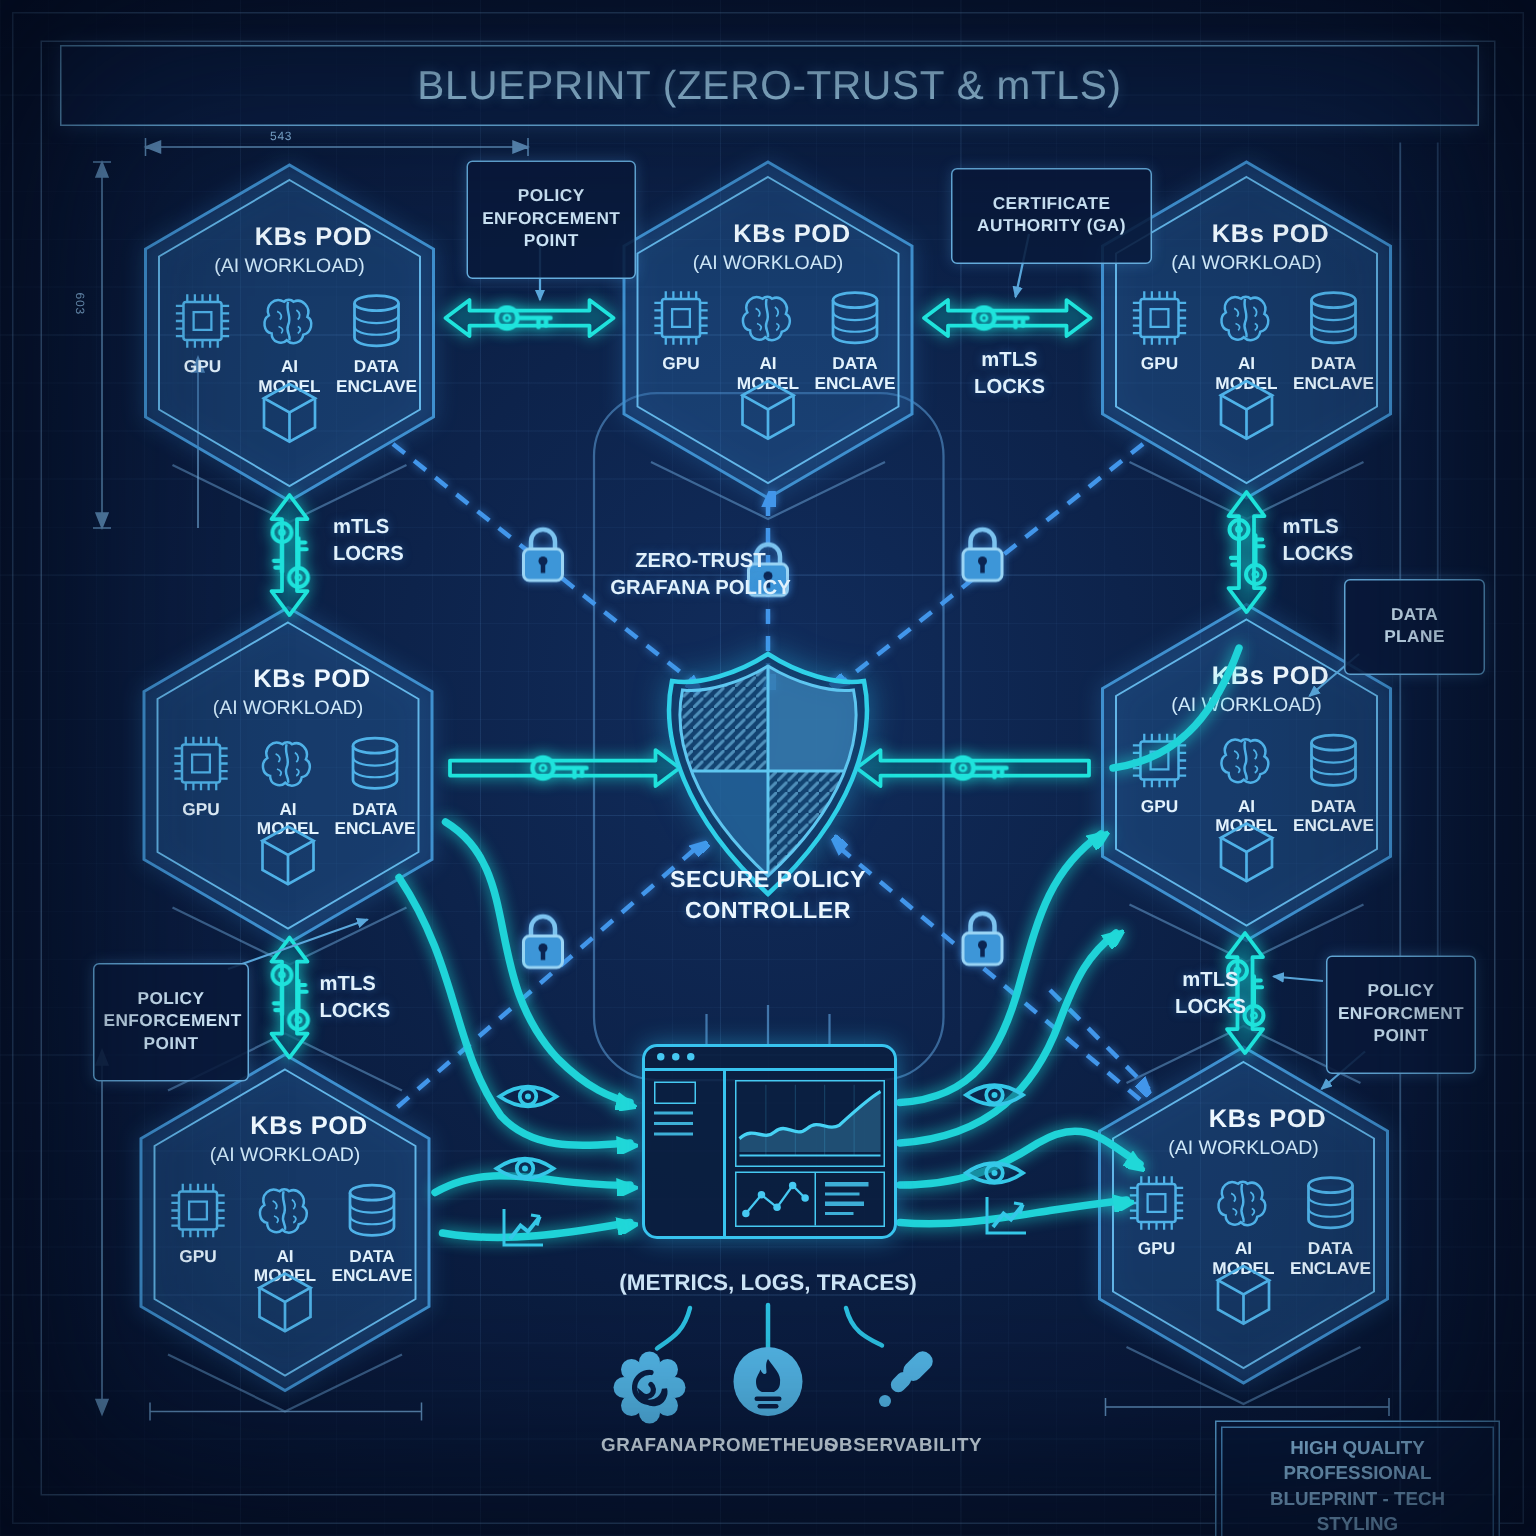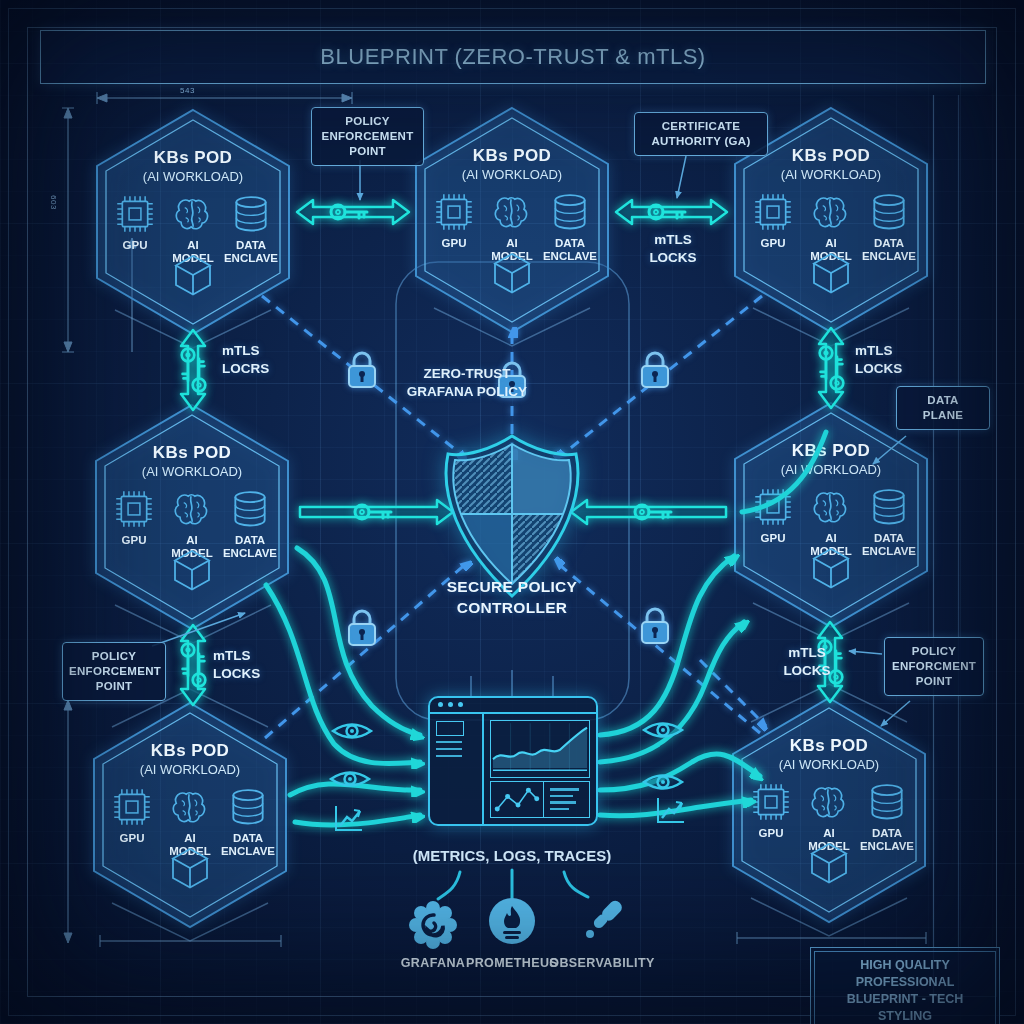--- a/index.html
+++ b/index.html
@@ -17,37 +17,37 @@
   .vignette{position:absolute;inset:0;pointer-events:none;z-index:9;
     box-shadow:inset 0 0 140px 30px rgba(2,8,24,.85);}
   .frame-outer{position:absolute;inset:8px;border:1px solid rgba(120,180,235,.40);z-index:1;}
   .frame-inner{position:absolute;inset:27px;border:1.5px solid rgba(130,190,240,.50);z-index:1;}
   
   .titlebox{left:40px;top:30px;width:944px;height:52px;z-index:4;
     border:1.5px solid #6db3e2;background:rgba(12,35,75,.55);
     display:flex;align-items:center;justify-content:center;gap:12px;
     box-shadow:0 0 12px rgba(80,160,230,.25);}
   .title-a{font-size:27px;font-weight:800;letter-spacing:.5px;color:#c7e7fa;text-shadow:0 0 8px rgba(90,180,240,.5);}
-  .title-b{font-size:22px;font-weight:500;letter-spacing:.5px;color:#a2d2ef;text-shadow:0 0 8px rgba(90,180,240,.4);}
+  .title-b{font-size:27px;font-weight:500;letter-spacing:.5px;color:#a2d2ef;text-shadow:0 0 8px rgba(90,180,240,.4);}
   
   .pod{position:absolute;width:204px;height:232px;z-index:2;}
   .pod svg.hex{position:absolute;inset:0;filter:drop-shadow(0 0 7px rgba(60,160,235,.45));}
-  .pod-title{position:absolute;top:42px;left:0;width:100%;text-align:center;
+  .pod-title{position:absolute;top:42px;left:16px;width:100%;text-align:center;
     font-size:17px;font-weight:800;letter-spacing:.4px;color:#eef8ff;}
   .pod-sub{position:absolute;top:63px;left:0;width:100%;text-align:center;
     font-size:13px;font-weight:500;color:#cfe9fa;}
   .pod-icons{position:absolute;top:72px;left:0;width:100%;height:110px;
     display:flex;justify-content:center;gap:2px;padding-top:14px;box-sizing:border-box;}
   .pcol{width:56px;display:flex;flex-direction:column;align-items:center;}
   .pic{width:44px;height:44px;}
   .plabel{margin-top:3px;font-size:11.5px;font-weight:700;line-height:1.15;text-align:center;color:#e2f2fd;}
   .pcube{position:absolute;left:50%;transform:translateX(-50%);top:146px;width:44px;height:48px;}
   
   .bbox{position:absolute;z-index:4;border:1.5px solid #66aede;border-radius:4px;
-    background:rgba(9,26,60,.88);padding:6px 6px;text-align:center;
+    background:rgba(9,26,60,.88);padding:16px 6px;text-align:center;
     font-size:11.5px;font-weight:700;letter-spacing:.3px;line-height:1.3;color:#cfe8fa;
     box-shadow:0 0 9px rgba(80,160,230,.3);}
   .ltext{position:absolute;z-index:4;font-size:13.5px;font-weight:700;line-height:1.35;
     color:#e0f1fc;text-shadow:0 0 6px rgba(60,140,220,.5);}
   .shield-label{left:424px;top:577px;width:176px;text-align:center;font-size:15.5px;
     font-weight:800;letter-spacing:.3px;color:#ebf7ff;}
   .obs-title{left:327px;top:825px;width:370px;text-align:center;font-size:16.5px;
     font-weight:800;color:#dbeefb;z-index:4;}
   .obs-sub{left:327px;top:847px;width:370px;text-align:center;font-size:15px;
     font-weight:700;color:#cfe7f9;z-index:4;}

